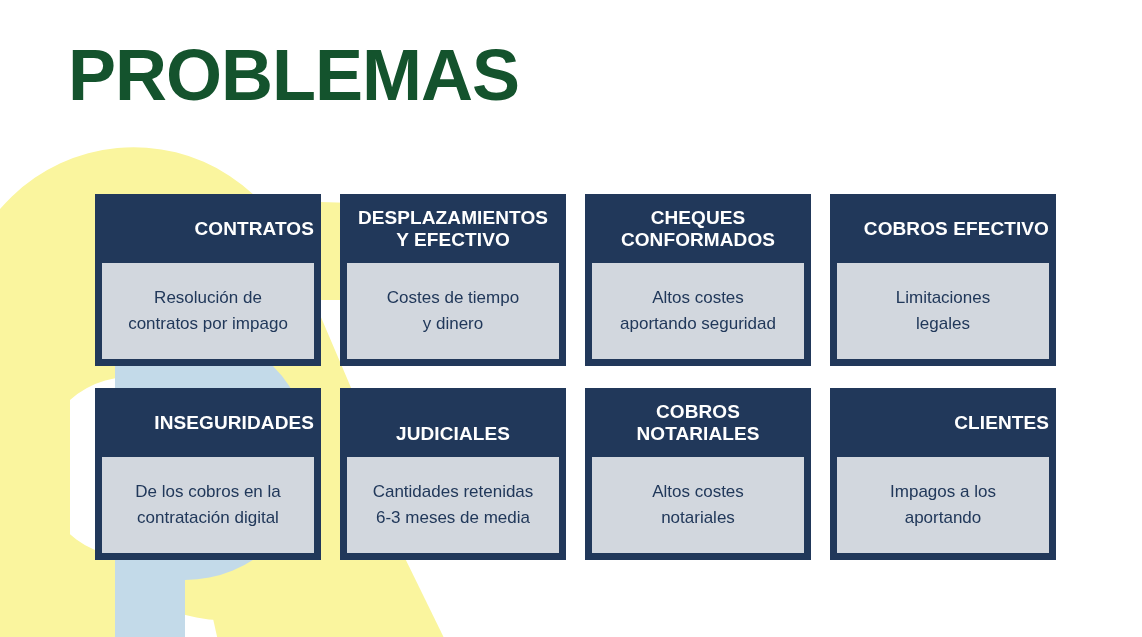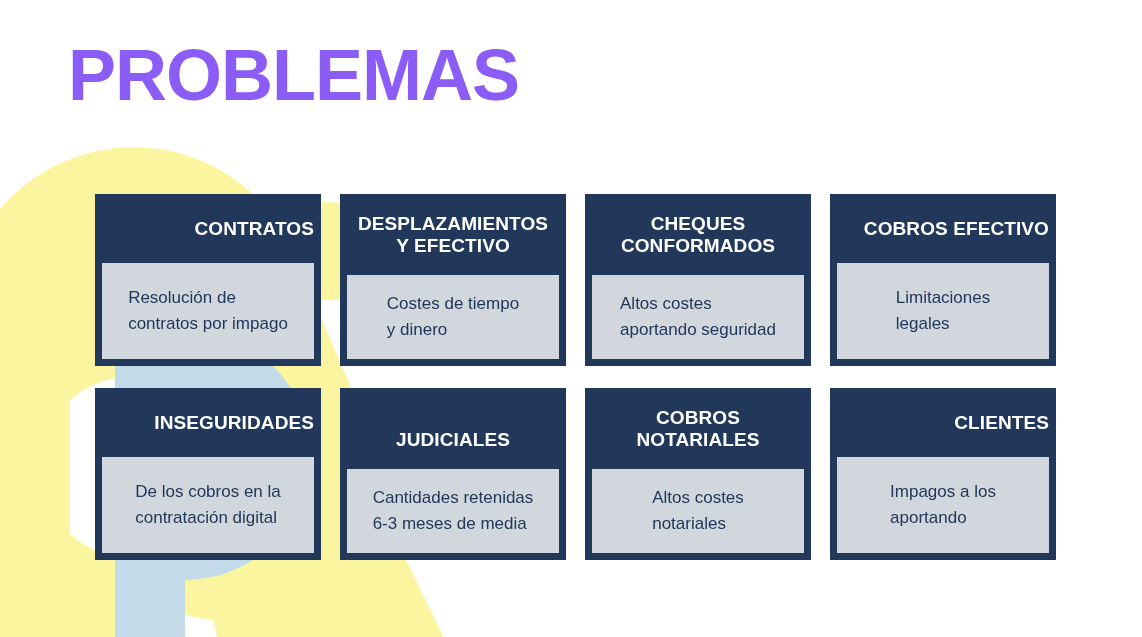--- a/index.html
+++ b/index.html
@@ -18,21 +18,21 @@
   }
 
   
   #slide-title{
     position:absolute;
     left:68px;top:38px;
     font-size:72px;
     font-weight:bold;
     letter-spacing:-1px;
     line-height:1.05;
-    color:#8b5cf6;
+    color:#14532d;
     z-index:3;
     white-space:nowrap;
   }
 
   
   #card-grid{
     position:absolute;
     left:95px;top:194px;
     width:962px;
     z-index:2;
@@ -60,30 +60,30 @@
     line-height:1.18;
     text-align:center;
     letter-spacing:0.1px;
     display:flex;
     align-items:center;
     justify-content:center;
     box-sizing:border-box;
     padding:4px 6px;
   }
   .card.h1 .card-header{height:68px;justify-content:flex-end;}
-  .card.h2 .card-header{height:80px;}
+  .card.h2 .card-header{height:68px;}
 
   .card-body{
     flex:1;
     margin:0 6px 6px 6px;
     background:rgba(255,255,255,0.80);
     color:#21385A;
     font-size:17px;
     line-height:1.55;
-    text-align:left;
+    text-align:center;
     display:flex;
     align-items:center;
     justify-content:center;
     box-sizing:border-box;
     padding:4px 8px;
   }
   .card-body span{display:block;}
 </style>
 </head>
 <body>

